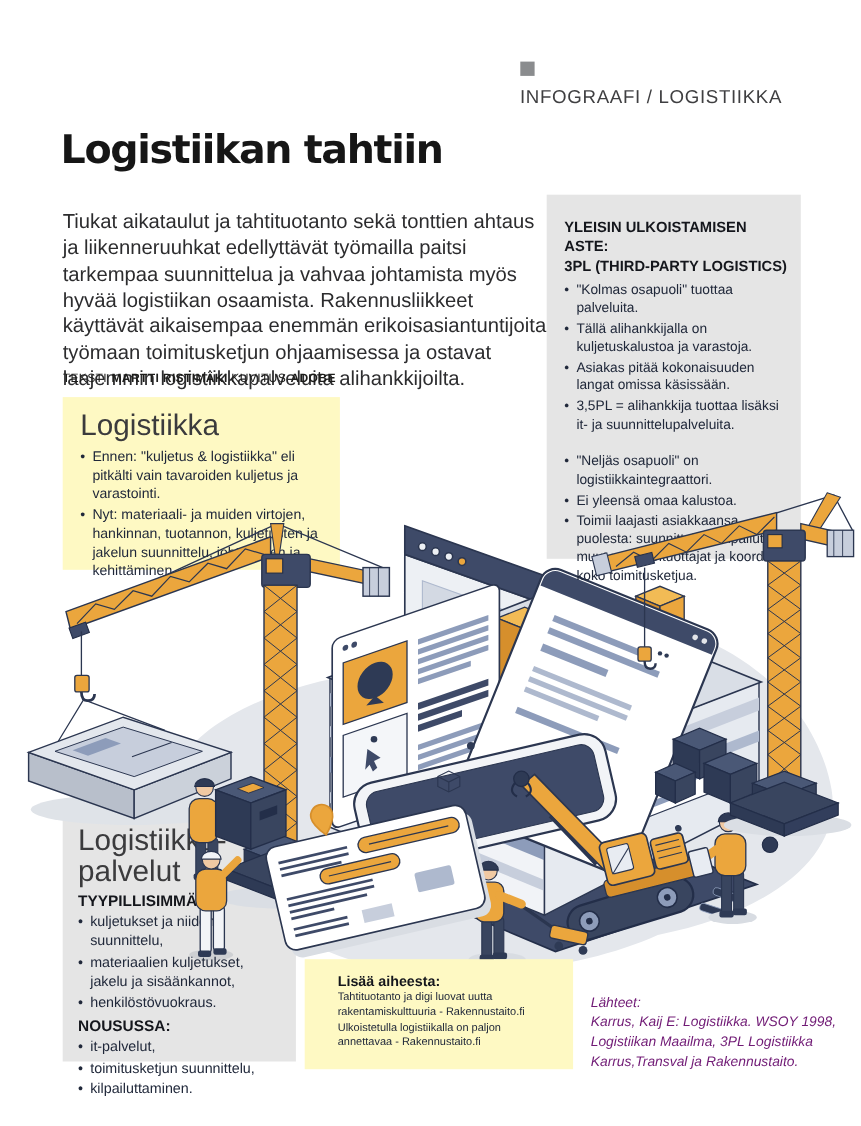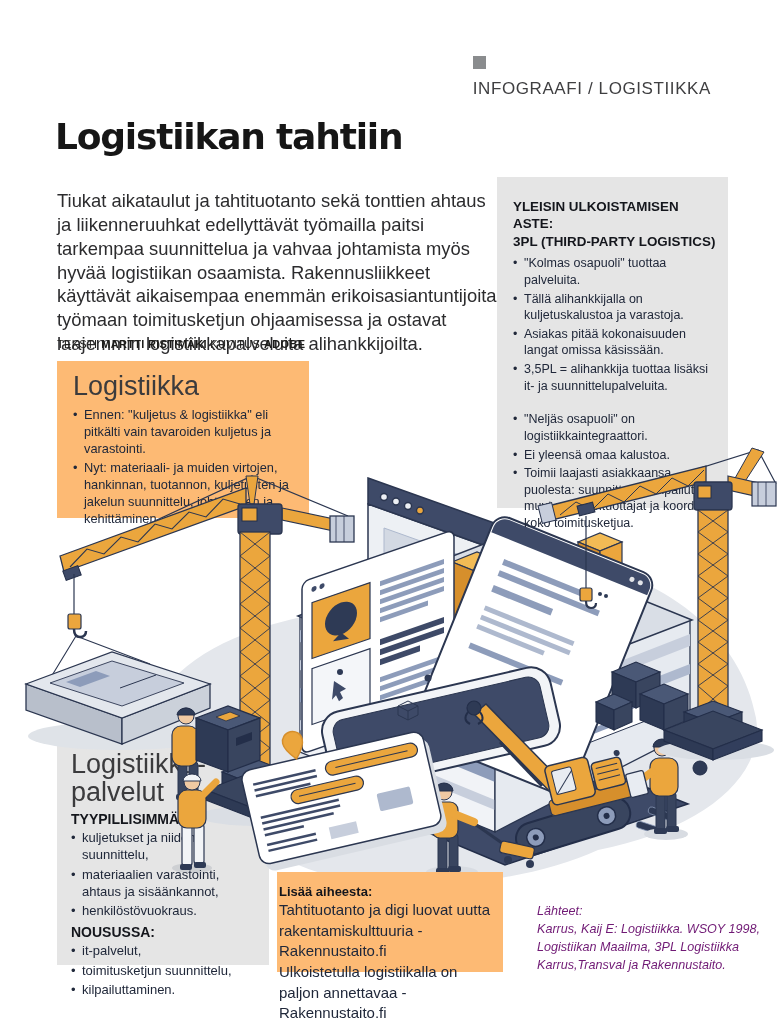--- a/index.html
+++ b/index.html
@@ -11,37 +11,37 @@
   .kicker-square{width:13px;height:13px;background:#8a8c8e;flex:0 0 auto;}
   .page-title{position:absolute;left:55px;top:92px;font-family:"DejaVu Sans",sans-serif;
           font-weight:800;font-size:36px;letter-spacing:-1.2px;color:#161616;z-index:4;}
   .intro{position:absolute;left:57px;top:171px;width:448px;font-size:18.4px;line-height:1.29;
           color:#2c2c2e;z-index:4;}
   .byline{position:absolute;left:57px;top:327px;font-size:11px;letter-spacing:.3px;color:#1d1d1b;z-index:4;}
   .byline b{font-weight:bold;}
   .byline span{margin-right:4px;}
   
   .box{position:absolute;box-sizing:border-box;z-index:2;}
-  .box-gray{background:#fdba74;}
+  .box-gray{background:#fef9c3;}
   .box-tan{background:#e5e5e5;}
   .box-logistiikka{left:57px;top:361px;width:252px;height:157px;padding:8px 14px 0 16px;}
   .box-title{font-size:27px;font-weight:400;color:#3b3b3d;margin:4px 0 5px;line-height:1.02;}
   ul.blist{list-style:none;margin:0;padding:0;font-size:12.8px;line-height:1.33;color:#20283a;}
   ul.blist li{position:relative;padding-left:11px;margin:0 0 2px;}
   ul.blist li::before{content:"•";position:absolute;left:0;top:0;}
   .box-outsourcing{left:497px;top:177px;width:231px;height:331px;padding:21px 12px 0 16px;}
   .oheading{font-size:13.4px;font-weight:bold;line-height:1.3;color:#14161c;margin:0 0 5px;}
   .osec{margin-bottom:17px;}
   .box-outsourcing ul.blist{font-size:12.5px;}
   .box-services{left:57px;top:737px;width:212px;height:228px;padding:10px 10px 0 14px;}
   .sheading{font-size:14px;font-weight:bold;color:#14161c;margin:5px 0 2px;}
   .box-services ul.blist{font-size:13px;}
-  .box-more{left:277px;top:872px;width:226px;height:100px;padding:12px 2px;}
+  .box-more{left:277px;top:872px;width:244px;height:100px;padding:12px 30px;}
   .more-heading{font-size:13px;font-weight:bold;margin:0 0 1px;color:#14161c;}
-  .more-line{font-size:15px;line-height:1.38;color:#20283a;}
+  .more-line{font-size:10px;line-height:1.38;color:#20283a;}
   .sources{position:absolute;left:537px;top:903px;width:234px;font-style:italic;
            font-size:12.6px;line-height:1.42;color:#701a75;z-index:2;}
   
   .illu{position:absolute;left:0;top:420px;width:783px;height:505px;pointer-events:none;}
   .illu-base{z-index:1;}
   .illu-top{z-index:3;}
 </style>
 </head>
 <body>
 
@@ -286,21 +286,21 @@
   </section>
 
   <section class="box box-tan box-services">
     <h2 class="box-title">
       <span>Logistiikka-</span><br>
       <span>palvelut</span>
     </h2>
     <h4 class="sheading">TYYPILLISIMMÄT:</h4>
     <ul class="blist">
       <li>kuljetukset ja niiden suunnittelu,</li>
-      <li>materiaalien varastointi, ahtaus ja sisäänkannot,</li>
+      <li>materiaalien kuljetukset, jakelu ja sisäänkannot,</li>
       <li>henkilöstövuokraus.</li>
     </ul>
     <h4 class="sheading">NOUSUSSA:</h4>
     <ul class="blist">
       <li>it-palvelut,</li>
       <li>toimitusketjun suunnittelu,</li>
       <li>kilpailuttaminen.</li>
     </ul>
   </section>
 

